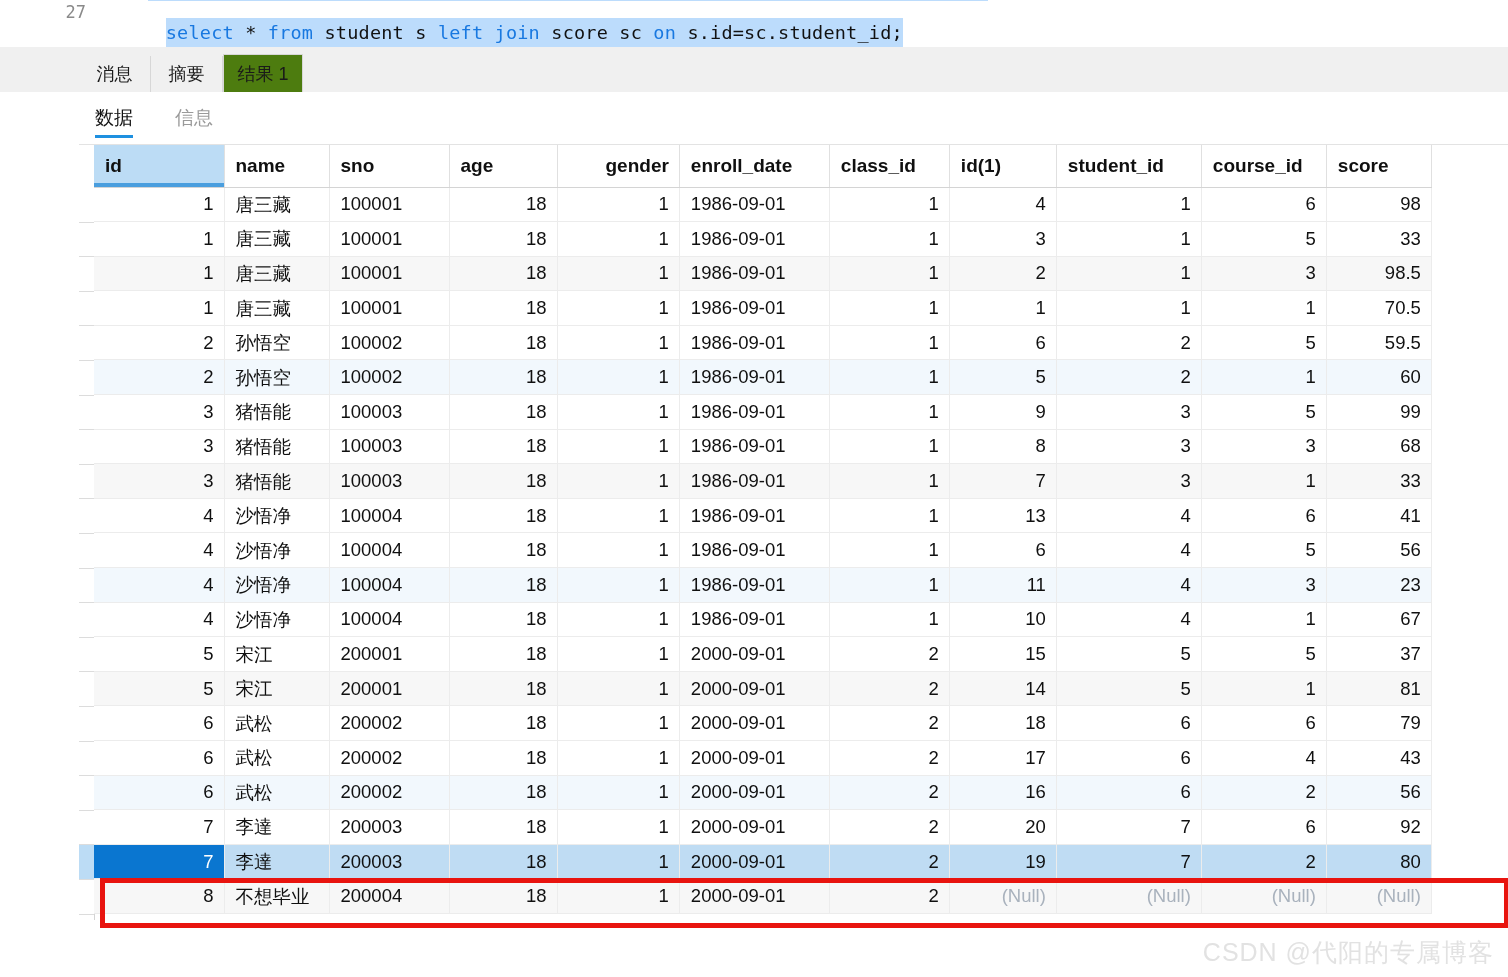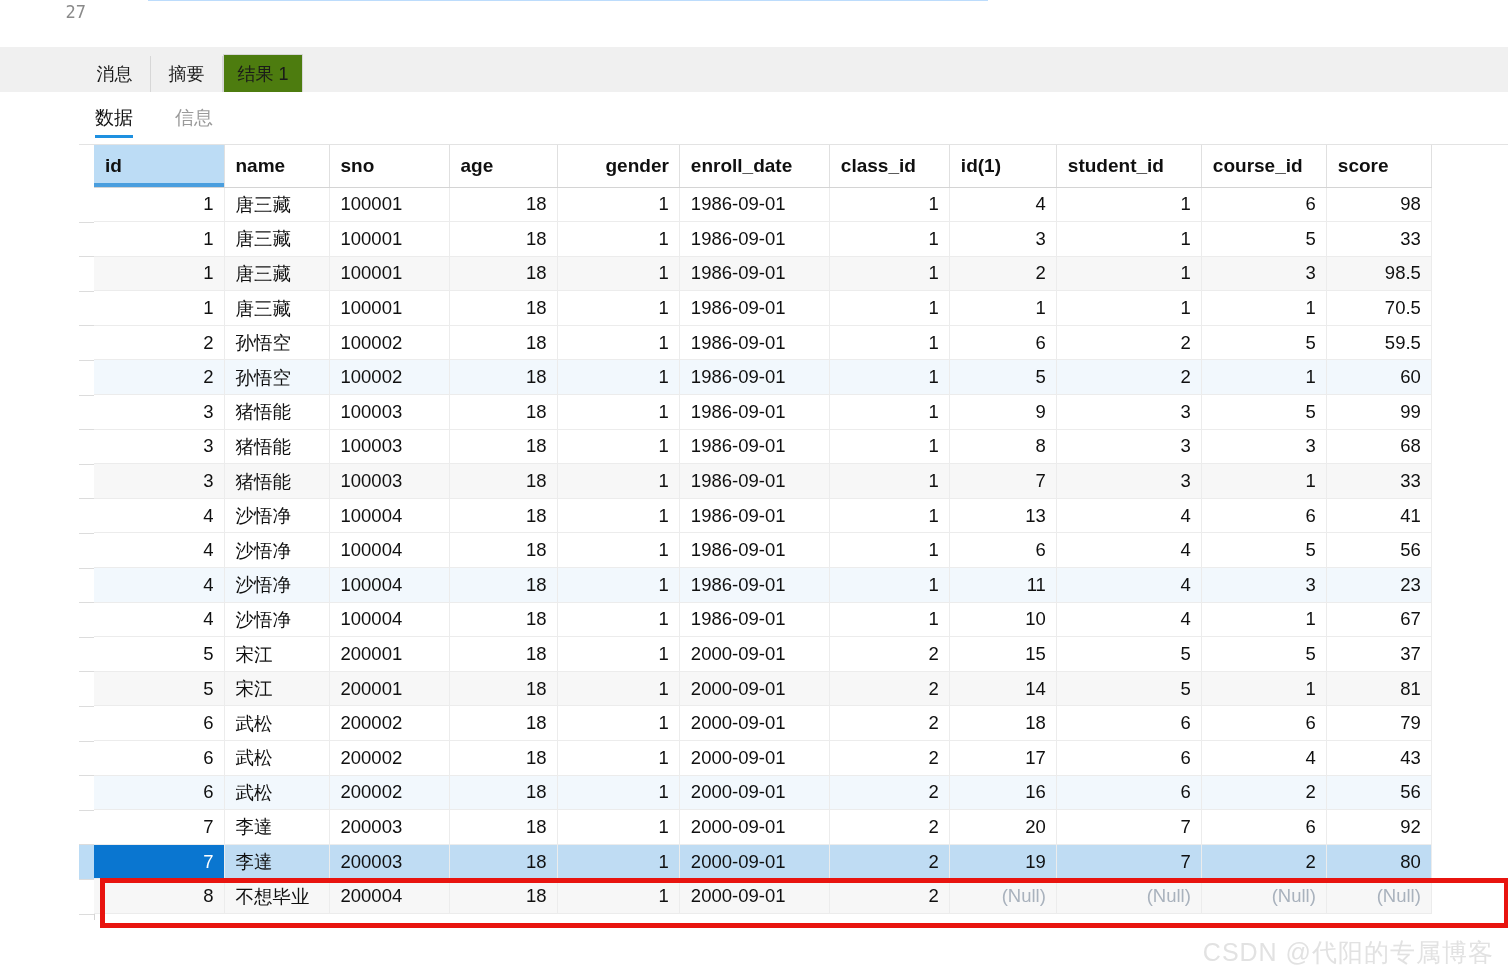--- a/index.html
+++ b/index.html
@@ -161,20 +161,23 @@
     letter-spacing:1px;white-space:nowrap;
   }
 </style>
 </head>
 <body>
 
 <div id="editor">
   <div class="topline"></div>
   <div class="gutter">
     <div class="lineno">27</div>
+  </div>
+  <div class="codewrap">
+    <span class="code" id="sqlcode"><span class="kw">select</span><span> * </span><span class="kw">from</span><span> student s </span><span class="kw">left</span><span> </span><span class="kw">join</span><span> score sc </span><span class="kw">on</span><span> s.id=sc.student_id;</span></span>
   </div>
 </div>
 
 <div id="tabbar">
   <div class="strip" id="rtabs">
       <div class="rtab inactive" style="left: 0px; width: 72px;">
         <span>消息</span>
       </div>
       <div class="rtab inactive" style="left: 72px; width: 72px; justify-content: center;">
         <span>摘要</span>

